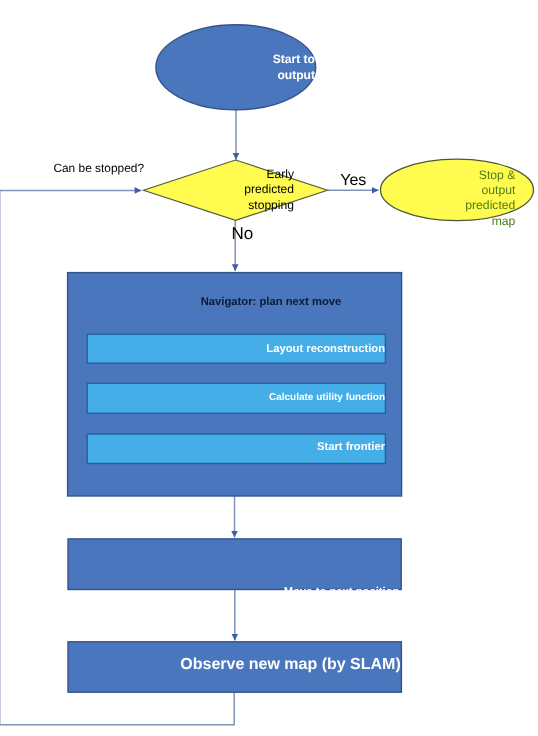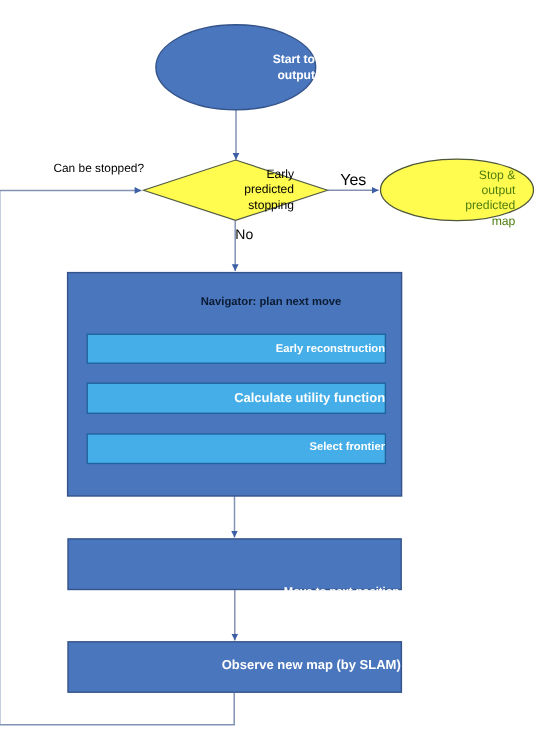--- a/index.html
+++ b/index.html
@@ -70,27 +70,27 @@
 
   <div class="txt" style="left:395.4px;top:158.9px;width:120px;color:#4d7c0f;font-size:12.2px;line-height:15.3px;margin-top:9px;">
       <div>Stop &amp;</div>
       <div>output</div>
       <div>predicted</div>
       <div>map</div>
     </div>
 
   <div class="txt" style="left:66.3px;top:295px;width:275px;color:#0A1B33;font-weight:bold;font-size:11.25px;line-height:14px;">Navigator: plan next move</div>
 
-  <div class="txt" style="left:86px;top:342.3px;width:299.1px;color:#fff;font-weight:bold;font-size:11.25px;line-height:14px;">Early reconstruction</div>
-  <div class="txt" style="left:86px;top:390.7px;width:299.1px;color:#fff;font-weight:bold;font-size:13px;line-height:14px;">Calculate utility function</div>
-  <div class="txt" style="left:86px;top:440.4px;width:299.1px;color:#fff;font-weight:bold;font-size:11.25px;line-height:14px;">Select frontier</div>
+  <div class="txt" style="left:86px;top:342.3px;width:299.1px;color:#fff;font-weight:bold;font-size:11.25px;line-height:14px;">Layout reconstruction</div>
+  <div class="txt" style="left:86px;top:390.7px;width:299.1px;color:#fff;font-weight:bold;font-size:10px;line-height:14px;">Calculate utility function</div>
+  <div class="txt" style="left:86px;top:440.4px;width:299.1px;color:#fff;font-weight:bold;font-size:11.25px;line-height:14px;">Start frontier</div>
 
   <div class="txt" style="left:65.5px;top:556.8px;width:334px;color:#fff;font-weight:bold;font-size:11.25px;line-height:14px;margin-top:28px;">Move to next position</div>
 
-  <div class="txt" style="left:66.6px;top:658.3px;width:334.2px;color:#fff;font-weight:bold;font-size:13px;line-height:14px;">Observe new map (by SLAM)</div>
+  <div class="txt" style="left:66.6px;top:658.3px;width:334.2px;color:#fff;font-weight:bold;font-size:16px;line-height:14px;">Observe new map (by SLAM)</div>
 
   <div class="txt" style="left:34px;top:161px;width:110px;color:#000;font-size:11.9px;line-height:14px;">Can be stopped?</div>
 
   <div class="txt" style="left:326.3px;top:174.2px;width:40px;color:#000;font-size:16px;line-height:14px;">Yes</div>
 
-  <div class="txt" style="left:213.2px;top:226.5px;width:40px;color:#000;font-size:14px;line-height:14px;">No</div>
+  <div class="txt" style="left:213.2px;top:226.5px;width:40px;color:#000;font-size:17px;line-height:14px;">No</div>
 
 </div>
 
 </body></html>

